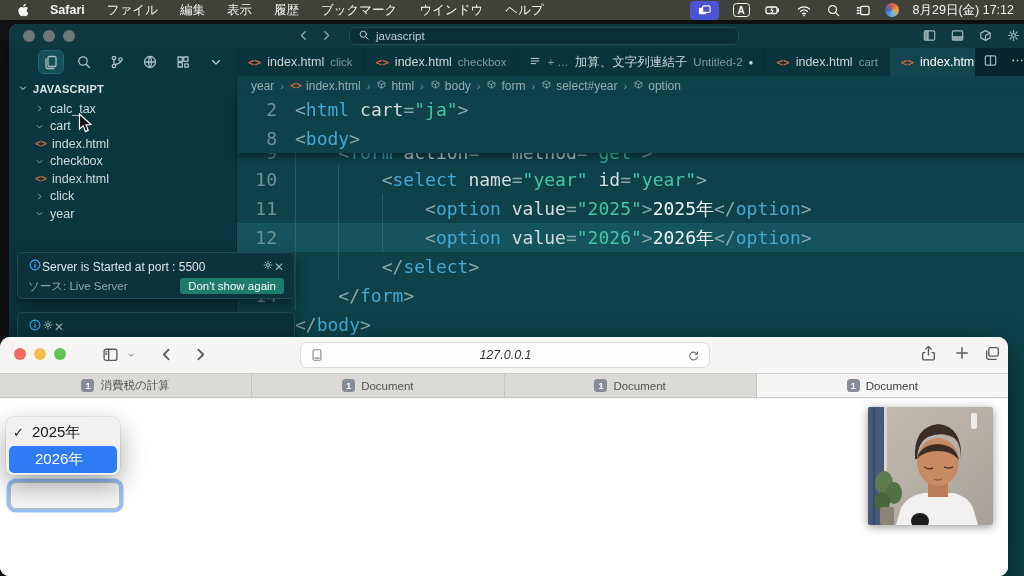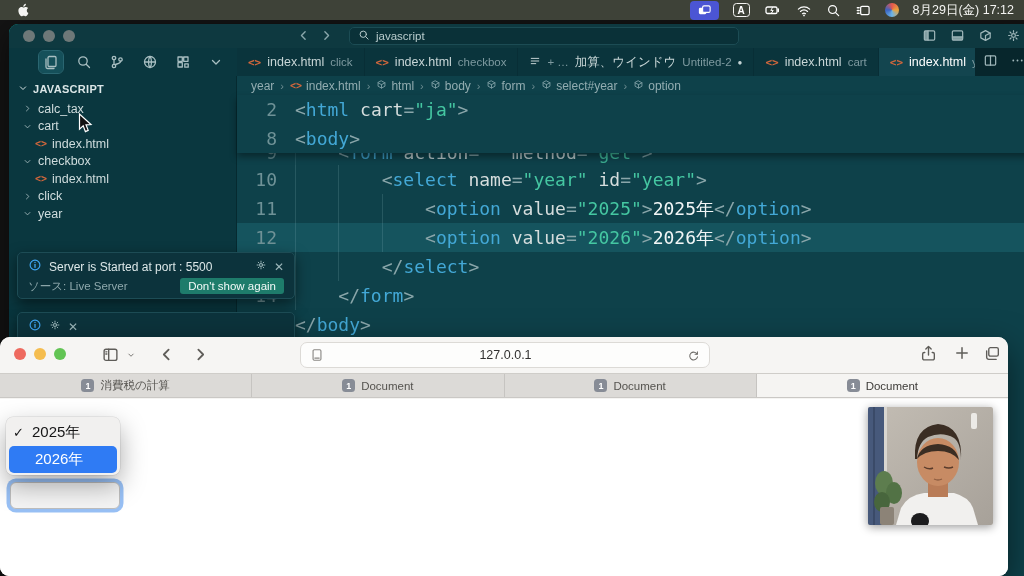--- a/index.html
+++ b/index.html
@@ -56,21 +56,21 @@
   #breadcrumb { position:absolute; top:52px; left:228px; right:0; height:19px; background:#0e414a;
     display:flex; align-items:center; font-size:12px; color:#93adb1; padding-left:14px; gap:4px; }
   #breadcrumb .sep { color:#6c8d92; font-size:11px; padding:0 2px; }
   #breadcrumb .bc { display:flex; align-items:center; gap:4px; }
 
   
   #sidebar { position:absolute; top:52px; left:0; width:228px; bottom:0; background:#0a373f;
     border-right:1px solid #062a30; color:#cfdcdd; }
   #expl-head { display:flex; align-items:center; gap:4px; font-size:11px; font-weight:bold;
     color:#dbe6e7; padding:6px 0 4px 8px; letter-spacing:.3px; }
-  .titem { display:flex; align-items:center; gap:5px; height:17.5px; font-size:12.5px; padding-left:12px; }
+  .titem { display:flex; align-items:center; gap:5px; height:17.5px; font-size:12.5px; padding-left:24px; }
   .titem .chev { width:12px; display:flex; justify-content:center; color:#9fb6b9; flex:none; }
   .titem.file { padding-left:26px; }
   .titem .fic { color:#d2673c; font-family:"DejaVu Sans Mono",monospace; font-size:10px; font-weight:bold; }
 
   
   #editor { position:absolute; top:71px; left:228px; right:0; bottom:0; background:#0e414a;
     font-family:"DejaVu Sans Mono", monospace; font-size:18px; color:#dfe9ea; }
   .crow { display:flex; height:29px; line-height:29px; white-space:pre; position:relative; }
   .crow .gut { width:58px; padding-right:18px; text-align:right; color:#6f9297; flex:none; }
   .crow.current { background:#15545e; }
@@ -78,39 +78,39 @@
   .tok-p { color:#8aa6aa; } .tok-t { color:#43a8d6; } .tok-a { color:#d5dddd; }
   .tok-s { color:#45c7a2; } .tok-x { color:#f2f6f6; }
   #sticky { position:relative; z-index:3; background:#0e414a; box-shadow:0 4px 7px rgba(0,0,0,.38); }
   #clipline { height:12px; overflow:hidden; opacity:.8; }
   #clipline .crow { margin-top:-15px; }
 
   
   .toast { position:absolute; left:8px; width:278px; height:47px; background:#0c333c;
     border:1px solid #1d4c55; border-radius:5px; box-shadow:0 5px 14px rgba(0,0,0,.5);
     z-index:30; color:#dde8e9; }
-  .toast .r1 { display:flex; align-items:center; gap:7px; padding:5px 10px 2px 10px; font-size:12px; }
+  .toast .r1 { display:flex; align-items:center; padding:5px 10px 2px 10px; font-size:12px; }
   .toast .msg { flex:1; white-space:nowrap; }
   .toast .gear { color:#9cb7ba; font-size:12px; }
   .toast .x { color:#9cb7ba; font-size:12px; }
   .toast .r2 { display:flex; align-items:flex-end; padding:1px 10px 0 10px; }
   .toast .src { font-size:11.5px; color:#8fa9ad; flex:1; }
   .toast .act-btn { background:#1e7c6b; color:#f2faf8; font-size:11.5px; padding:2px 8px; border-radius:3px; }
 
   
   #safari { position:absolute; top:337px; left:0; width:1008px; height:239px;
     background:#f5f4f2; border-radius:10px 10px 9px 9px; z-index:20; overflow:hidden;
     box-shadow:0 12px 34px rgba(0,0,0,.5); }
   #sf-toolbar { position:absolute; top:0; left:0; right:0; height:36px; background:#f6f5f3; }
   #sf-toolbar .tl { top:11px; }
   .sf-ic { position:absolute; color:#5f5d59; display:flex; align-items:center; }
   #sf-url { position:absolute; left:300px; top:5px; width:410px; height:26px; background:#fdfdfc;
     border:1px solid #dcdad6; border-radius:7px; display:flex; align-items:center;
     font-size:12.5px; color:#323130; }
-  #sf-url .host { flex:1; text-align:center; }
+  #sf-url .host { flex:1; text-align:center;font-style:italic; }
   #sf-tabbar { position:absolute; top:36px; left:0; right:0; height:25px; display:flex;
     background:#dcdad7; border-top:1px solid #cfcdc9; border-bottom:1px solid #cac8c5; }
   .sf-tab { flex:1; display:flex; align-items:center; justify-content:center; gap:6px;
     font-size:11.5px; color:#55534f; background:#dcdad7; border-right:1px solid #c6c4c1; }
   .sf-tab:last-child { border-right:none; }
   .sf-tab.active { background:#f5f4f2; color:#3d3b38; }
   .badge1 { width:13px; height:13px; border-radius:3.5px; background:#878c96; color:#fff;
     font-size:9px; font-weight:bold; display:flex; align-items:center; justify-content:center; }
   #sf-content { position:absolute; top:62px; left:0; right:0; bottom:0; background:#ffffff; }
 
@@ -135,20 +135,30 @@
 </style>
 </head>
 <body>
 
 <div id="menubar">
   <span id="apple-logo">
       <svg width="15" height="16" viewBox="0 0 16 16" fill="none" stroke="currentColor" stroke-width="1.3" stroke-linecap="round" stroke-linejoin="round">
         <path fill="#f4f4f2" stroke="none" d="M10.6 1.2c.1.9-.3 1.7-.8 2.3-.5.6-1.3 1.1-2.1 1-.1-.8.3-1.6.8-2.2.5-.6 1.4-1 2.1-1.1zM12.9 5.9c-.8-1-2-1.2-2.4-1.2-1 0-1.9.6-2.4.6-.5 0-1.3-.6-2.2-.6-1.1 0-2.2.7-2.8 1.7-1.2 2-.3 5 .9 6.7.5.8 1.2 1.7 2 1.6.8 0 1.1-.5 2.1-.5s1.3.5 2.2.5c.9 0 1.5-.8 2-1.6.6-.9.9-1.8.9-1.9-.1 0-1.7-.7-1.7-2.6 0-1.7 1.4-2.5 1.4-2.7z"></path>
       </svg>
     </span>
+  <div id="menu-left">
+      <span class="mitem bold">Safari</span>
+      <span class="mitem">ファイル</span>
+      <span class="mitem">編集</span>
+      <span class="mitem">表示</span>
+      <span class="mitem">履歴</span>
+      <span class="mitem">ブックマーク</span>
+      <span class="mitem">ウインドウ</span>
+      <span class="mitem">ヘルプ</span>
+    </div>
   <div id="menu-right">
     <span class="sic" id="mirror-pill">
         <svg width="15" height="15" viewBox="0 0 16 16" fill="none" stroke="currentColor" stroke-width="1.3" stroke-linecap="round" stroke-linejoin="round">
           <rect x="2" y="5" width="8" height="7" rx="1.5" fill="#fff" stroke="none"></rect>
           <rect x="6" y="3" width="8" height="7" rx="1.5" fill="#4b55d4" stroke="#fff" stroke-width="1.2"></rect>
         </svg>
       </span>
       <span class="sic">
         <span id="input-a">A</span>
       </span>
@@ -279,21 +289,21 @@
         <div class="vtab">
           <span class="code-ic">&lt;&gt;</span>
           <span>index.html</span>
           <span class="hint">checkbox</span>
         </div>
         <div class="vtab">
           <span><svg width="12" height="12" viewBox="0 0 16 16" fill="none" stroke="currentColor" stroke-width="1.3" stroke-linecap="round" stroke-linejoin="round">
               <path d="M3 4.5h10M3 8h10M3 11.5h6"></path>
             </svg></span>
           <span class="hint">+ …</span>
-          <span>加算、ウインドウ</span>
+          <span>加算、文字列連結子</span>
           <span class="hint">Untitled-2</span>
           <span class="dirty">●</span>
         </div>
         <div class="vtab">
           <span class="code-ic">&lt;&gt;</span>
           <span>index.html</span>
           <span class="hint">cart</span>
         </div>
         <div class="vtab active">
           <span class="code-ic">&lt;&gt;</span>

